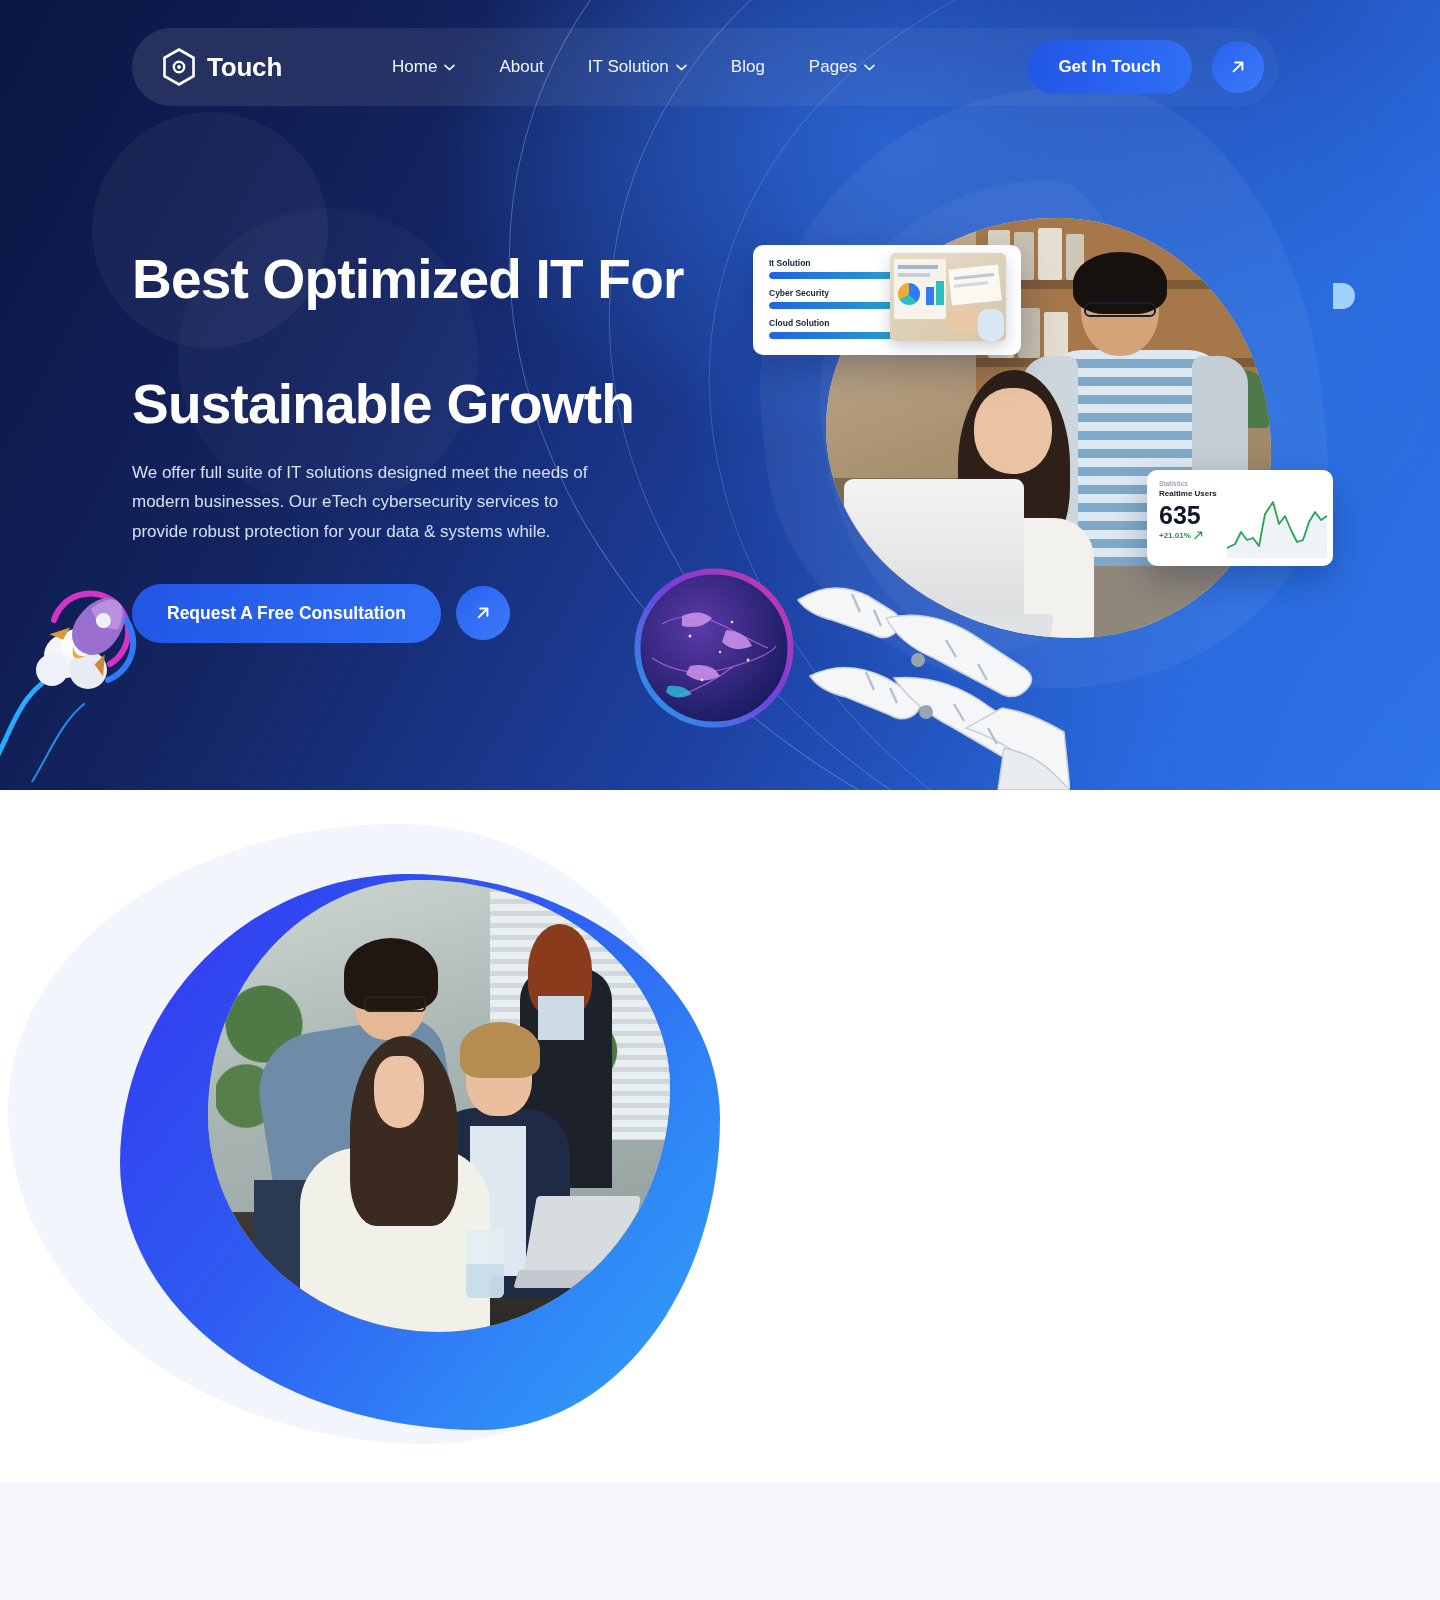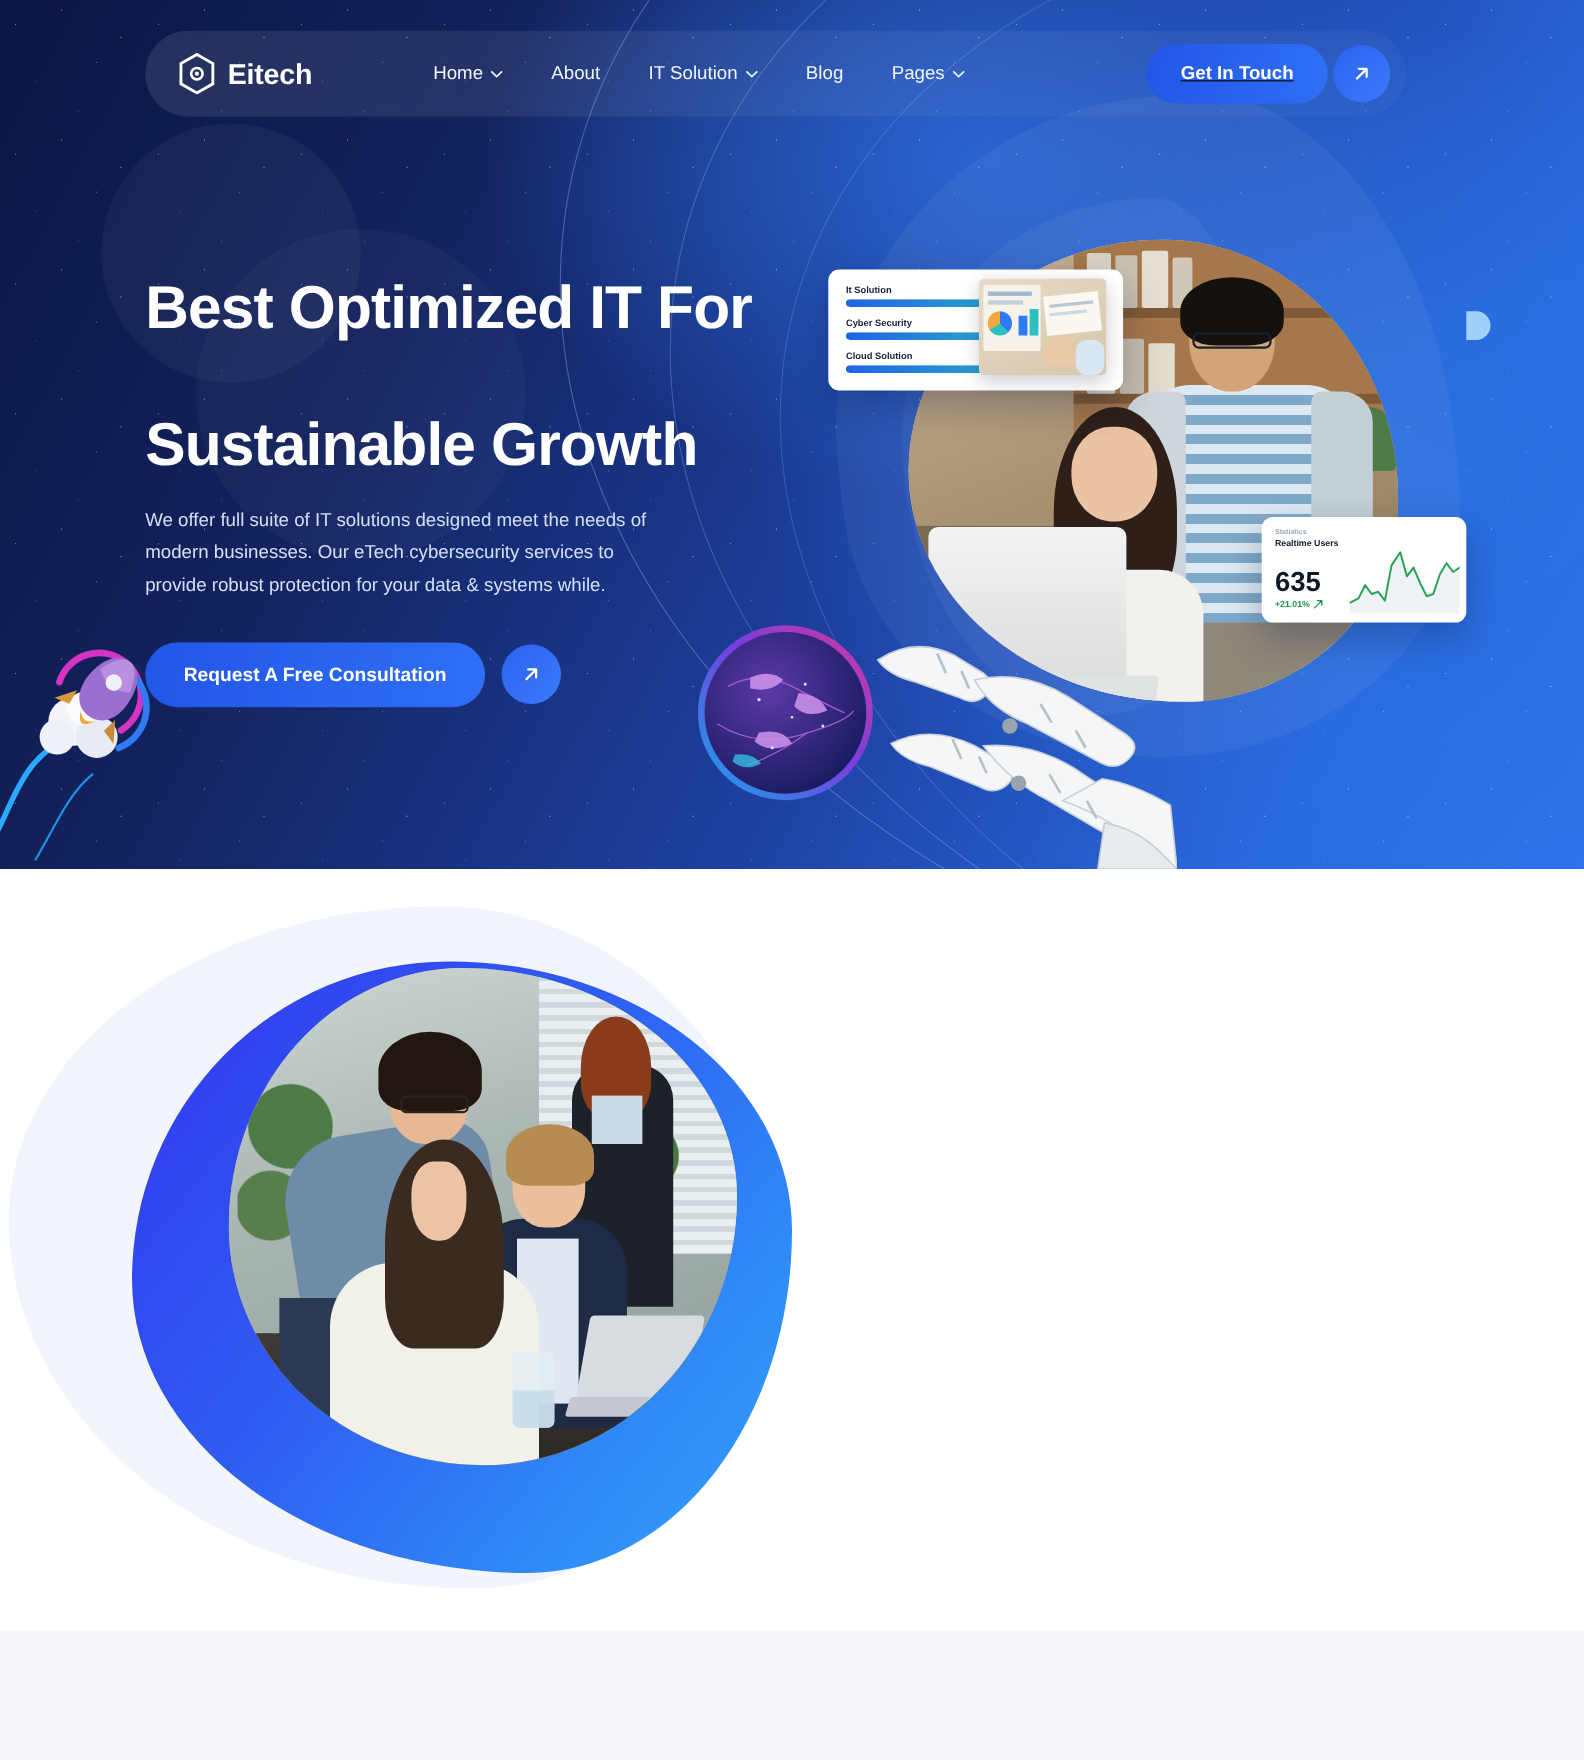--- a/index.html
+++ b/index.html
@@ -77,21 +77,21 @@
   }
   .brand { display:flex; align-items:center; gap:11px; }
   .brand-mark { width:34px; height:38px; display:block; }
   .brand-name { color:#fff; font-size:26px; font-weight:700; letter-spacing:-.2px; }
   .nav { display:flex; align-items:flex-end; gap:0; margin-left:88px; }
   .nav-item {
     display:flex; align-items:center; gap:7px;
     color:#f0f5ff; font-size:17px; padding:0 22px; cursor:pointer; white-space:nowrap;
   }
   .caret { width:11px; height:7px; display:block; }
-  .cta-wrap { margin-left:auto; display:flex; align-items:center; gap:5px;text-decoration:underline; }
+  .cta-wrap { margin-left:auto; display:flex; align-items:center; gap:20px; }
   .btn-pill {
     background:linear-gradient(95deg,#2256e6 0%,#2f6ff5 100%);
     color:#fff; font-size:17px; font-weight:700;
     border-radius:40px; padding:17px 31px; border:none; cursor:pointer; white-space:nowrap;
   }
   .btn-circ {
     width:52px; height:52px; border-radius:50%;
     background:linear-gradient(135deg,#2a62ef 0%,#3b7bfb 100%);
     display:flex; align-items:center; justify-content:center; cursor:pointer; border:none;
   }
@@ -201,21 +201,21 @@
   .stat-track { height:7px; border-radius:6px; background:#e9edf3; overflow:hidden; }
   .stat-fill { height:100%; border-radius:6px; background:linear-gradient(90deg,#1f63e6 0%,#2aa6c9 62%,#2dc0c0 100%); }
 
   .card-chart {
     position:absolute; left:1147px; top:470px; width:186px; height:96px;
     background:#ffffff; border-radius:10px; box-shadow:0 14px 34px rgba(5,18,60,.28);
     padding:10px 12px; z-index:6; overflow:hidden;
   }
   .cc-mini { font-size:6.5px; color:#9aa2b1; font-weight:600; }
   .cc-title { font-size:8px; color:#101a2c; font-weight:700; margin-top:2px; }
-  .cc-num { font-size:25px; font-weight:700; color:#0e1726; line-height:1.1; margin-top:18px; }
+  .cc-num { font-size:25px; font-weight:700; color:#0e1726; line-height:1.1; margin-top:4px; }
   .cc-delta { font-size:8px; font-weight:700; color:#1d9447; margin-top:1px; display:flex; align-items:center; gap:3px; }
   .cc-spark { position:absolute; right:6px; top:24px; width:100px; height:64px; }
 
   .photo-card {
     position:absolute; left:890px; top:253px; width:116px; height:88px;
     background:#fff; border-radius:5px; overflow:hidden; z-index:7;
     box-shadow:0 6px 16px rgba(5,18,60,.2);
   }
 
   
@@ -255,21 +255,21 @@
   <div class="orbit o3"></div>
   <div class="moonlet"></div>
 
   <div class="header">
     <div class="brand">
       <svg class="brand-mark" viewBox="0 0 34 38">
         <path d="M17 1.5 31.5 9.8v18.4L17 36.5 2.5 28.2V9.8z" fill="none" stroke="#fff" stroke-width="2.6"></path>
         <circle cx="17" cy="19" r="5.2" fill="none" stroke="#fff" stroke-width="2.4"></circle>
         <circle cx="17" cy="19" r="1.9" fill="#fff"></circle>
       </svg>
-      <span class="brand-name">Eitech</span>
+      <span class="brand-name">Touch</span>
     </div>
 
     <nav class="nav">
       <div class="nav-item">
         <span>Home</span>
         <svg class="caret" viewBox="0 0 11 7">
             <path d="M1 1.3 5.5 5.6 10 1.3" fill="none" stroke="#eaf1ff" stroke-width="1.7" stroke-linecap="round"></path>
           </svg>
       </div>
       <div class="nav-item">

